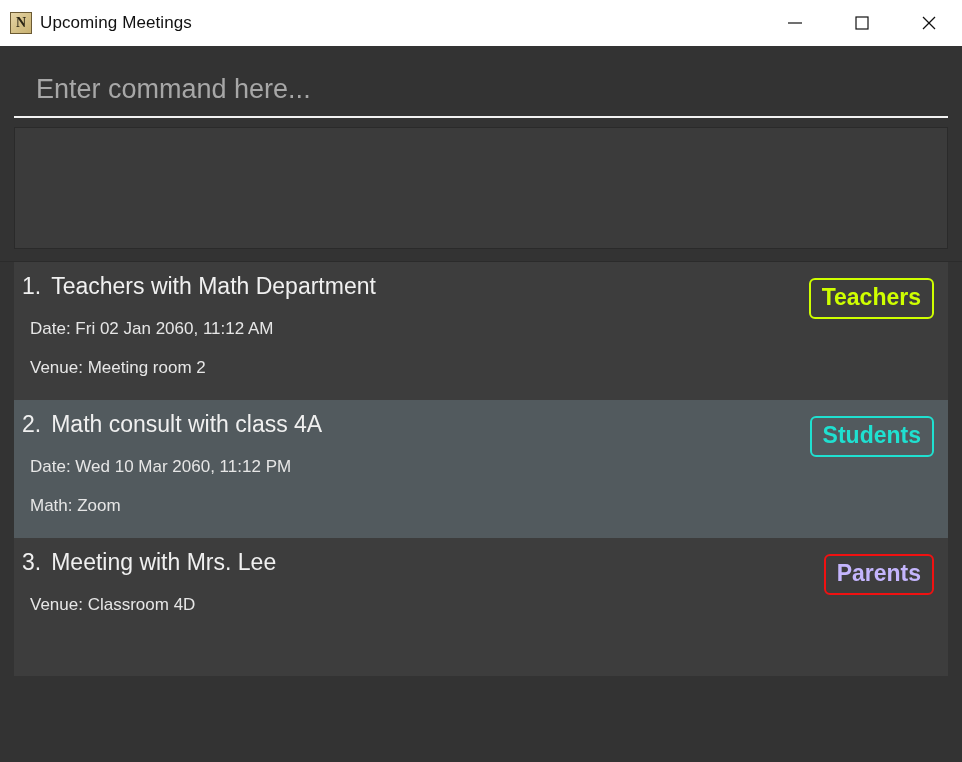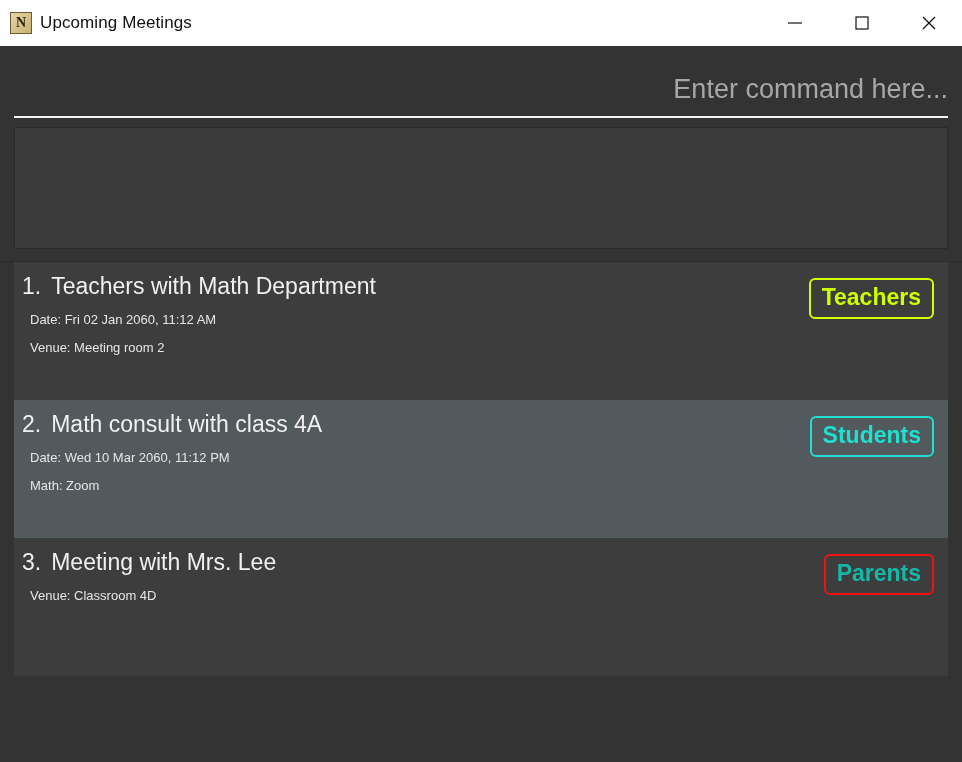--- a/index.html
+++ b/index.html
@@ -101,21 +101,20 @@
   .command-input {
     width: 100%;
     border: 0;
     outline: 0;
     background: transparent;
     font-family: "Liberation Sans", sans-serif;
     font-size: 27px;
     color: #e8e8e8;
     padding: 0 0 4px 22px;
     box-sizing: border-box;
-    text-align: right;
   }
   .command-input::placeholder {
     color: #a7a7a7;
     opacity: 1;
   }
 
   
   .result-area {
     padding: 9px 14px 12px 14px;
     box-sizing: border-box;
@@ -168,24 +167,24 @@
     font-size: 23px;
     color: #f0f0f0;
     line-height: 1.25;
     white-space: nowrap;
   }
   .card-index {
     margin-right: 10px;
   }
   .card-title { }
   .card-line {
-    font-size: 13px;
+    font-size: 17px;
     color: #e6e6e6;
     line-height: 1.3;
-    margin-top: 11px;
+    margin-top: 17px;
     padding-left: 8px;
     white-space: nowrap;
   }
   .tag-wrap {
     flex: 0 0 auto;
     padding-top: 6px;
     padding-left: 12px;
   }
   .tag {
     display: inline-block;
@@ -268,18 +267,18 @@
           <div class="tag-wrap"><span class="tag" style="color: rgb(31, 224, 208); border-color: rgb(31, 224, 208);">Students</span></div>
         </div>
         <div class="meeting-card" style="background: rgb(61, 61, 61);">
           <div class="card-body">
             <div class="card-header">
               <span class="card-index">3.</span>
               <span class="card-title">Meeting with Mrs. Lee</span>
             </div>
             <div class="card-line">Venue: Classroom 4D</div>
           </div>
-          <div class="tag-wrap"><span class="tag" style="color: #14b8a6; border-color: rgb(240, 17, 17); text-align: center;">Parents</span></div>
+          <div class="tag-wrap"><span class="tag" style="color: #c4b5fd; border-color: rgb(240, 17, 17); text-align: center;">Parents</span></div>
         </div>
       </div>
   </div>
 
 </div>
 
 </body></html>

